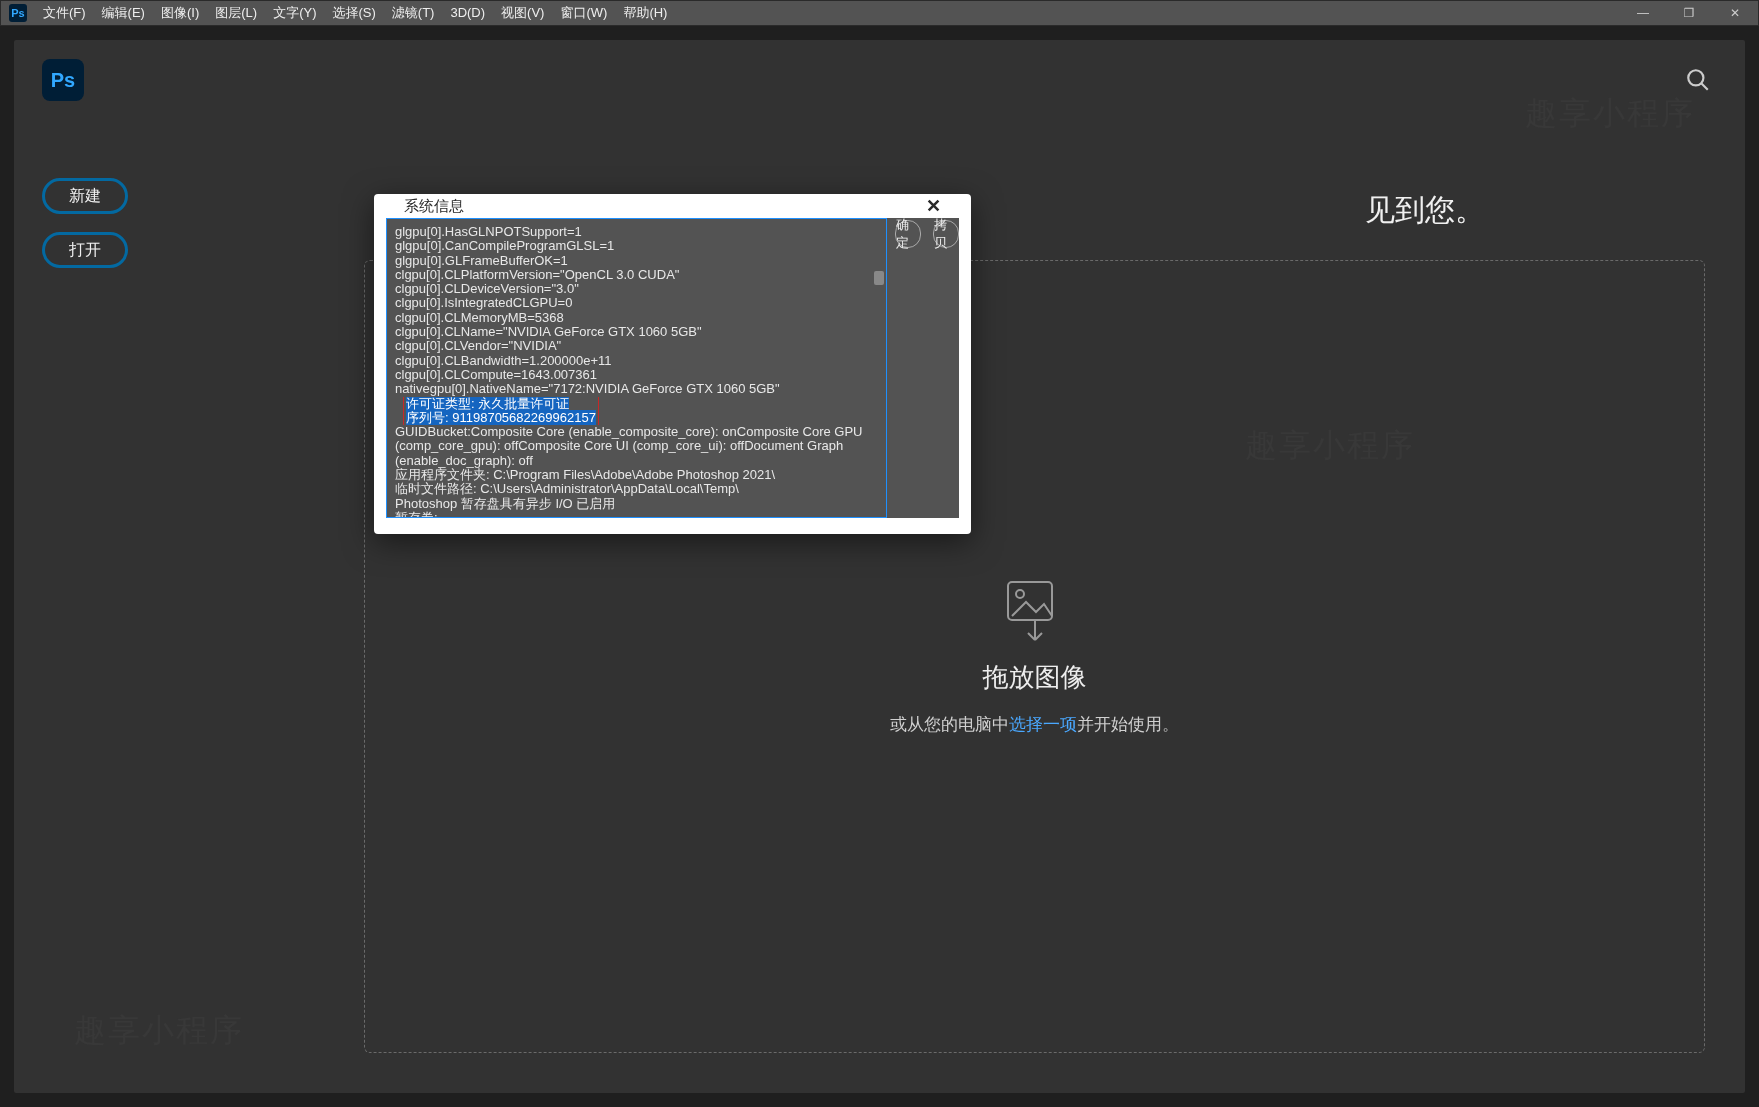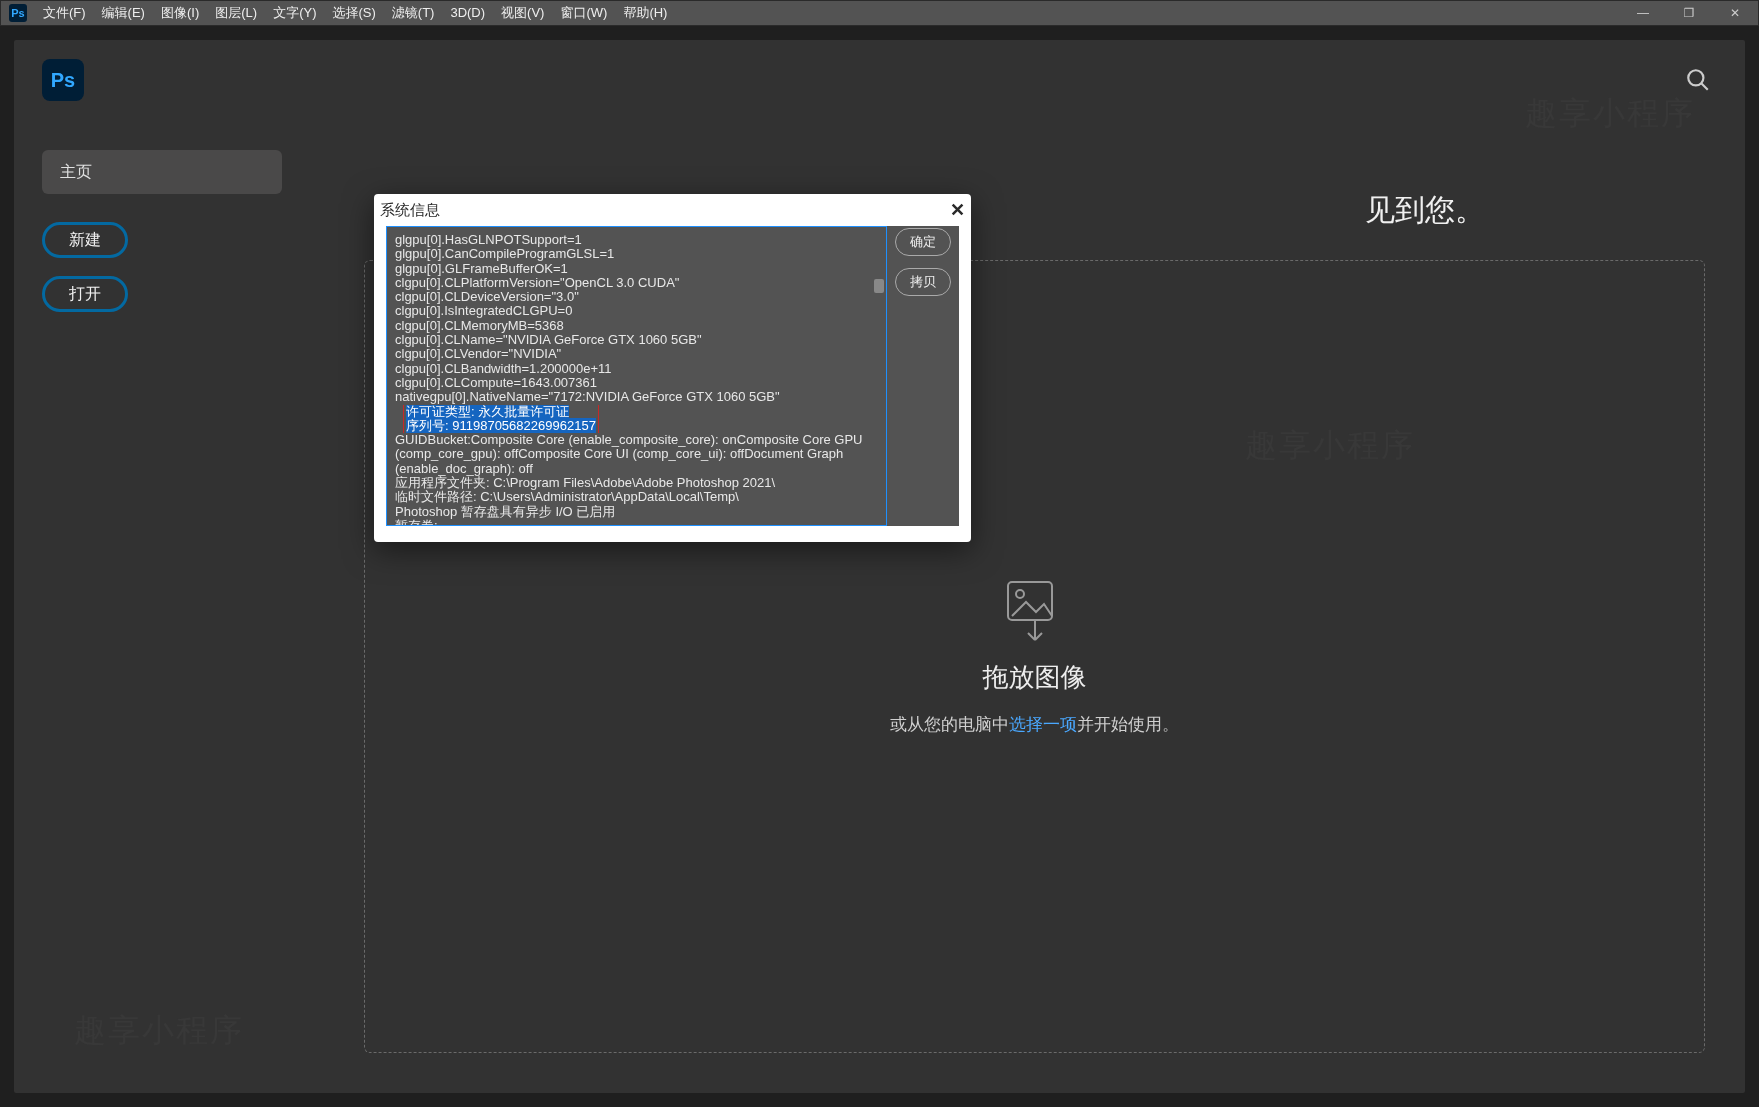--- a/index.html
+++ b/index.html
@@ -103,43 +103,43 @@
   .wm2 { top: 384px; right: 330px; }
   .wm3 { bottom: 40px; left: 60px; }
 
   
   .dialog {
     position: absolute; top: 154px; left: 360px; width: 597px;
     background: #fff; border-radius: 4px; box-shadow: 0 8px 30px rgba(0,0,0,0.5);
     z-index: 100;
   }
   .dialog-hdr {
-    height: 32px; display: flex; align-items: center; justify-content: space-between;
-    padding: 0 6px; color: #2a2a2a; font-size: 15px; text-align: center;
+    height: 24px; display: flex; align-items: center; justify-content: space-between;
+    padding: 0 30px; color: #2a2a2a; font-size: 15px; text-align: center;
   }
   .dialog-close { font-size: 18px; color: #2a2a2a; cursor: default; font-weight: bold; }
   .dialog-body {
     background: #535353; margin: 0 12px 16px 12px; padding: 0;
     display: flex; gap: 8px;
   }
   .sysinfo-pane {
     flex: 1; height: 300px; border: 1px solid #1e90ff;
     background: #535353; padding: 6px 8px; overflow: hidden;
     position: relative;
   }
   .sysinfo-line {
     font-size: 13px; line-height: 1.1; color: #e8e8e8;
     white-space: nowrap; overflow: hidden; text-overflow: clip;
   }
   .hl-wrap {
     border: 1px solid #c62828; padding: 0 2px; display: inline-block;
     background: transparent; margin: -1px 8px;
   }
   .hl-sel { background: #1565c0; color: #fff; display: inline; }
-  .dlg-btns { width: 64px; padding-top: 2px; display: flex; flex-direction: column; gap: 12px; }
+  .dlg-btns { width: 64px; padding-top: 2px; display: flex; flex-direction: row; gap: 12px; }
   .dlg-btn {
     width: 56px; height: 28px; background: #535353; border: 1px solid #aaa;
     border-radius: 16px; color: #eee; font-size: 13px; display: flex;
     align-items: center; justify-content: center;
   }
   .scroll-thumb { position: absolute; right: 2px; top: 52px; width: 10px; height: 14px; background: #888; border-radius: 2px; }
 </style>
 </head>
 <body>
 
@@ -172,21 +172,20 @@
       <div class="ps-logo">Ps</div>
       <div class="search-btn">
         <svg class="search-icon-svg" viewBox="0 0 24 24">
             <circle cx="10" cy="10" r="7"></circle>
             <line x1="21" y1="21" x2="15" y2="15"></line>
           </svg>
       </div>
     </div>
 
     <div class="left-rail">
-      <div class="tab-home">主页</div>
       <div class="pill-btn">新建</div>
       <div class="pill-btn">打开</div>
     </div>
 
     <div class="main-area">
       <div class="welcome-text">见到您。</div>
 
       <div class="dropzone">
         <svg class="fileimg-icon" viewBox="0 0 70 64">
           <rect x="8" y="4" width="44" height="38" rx="4"></rect>

